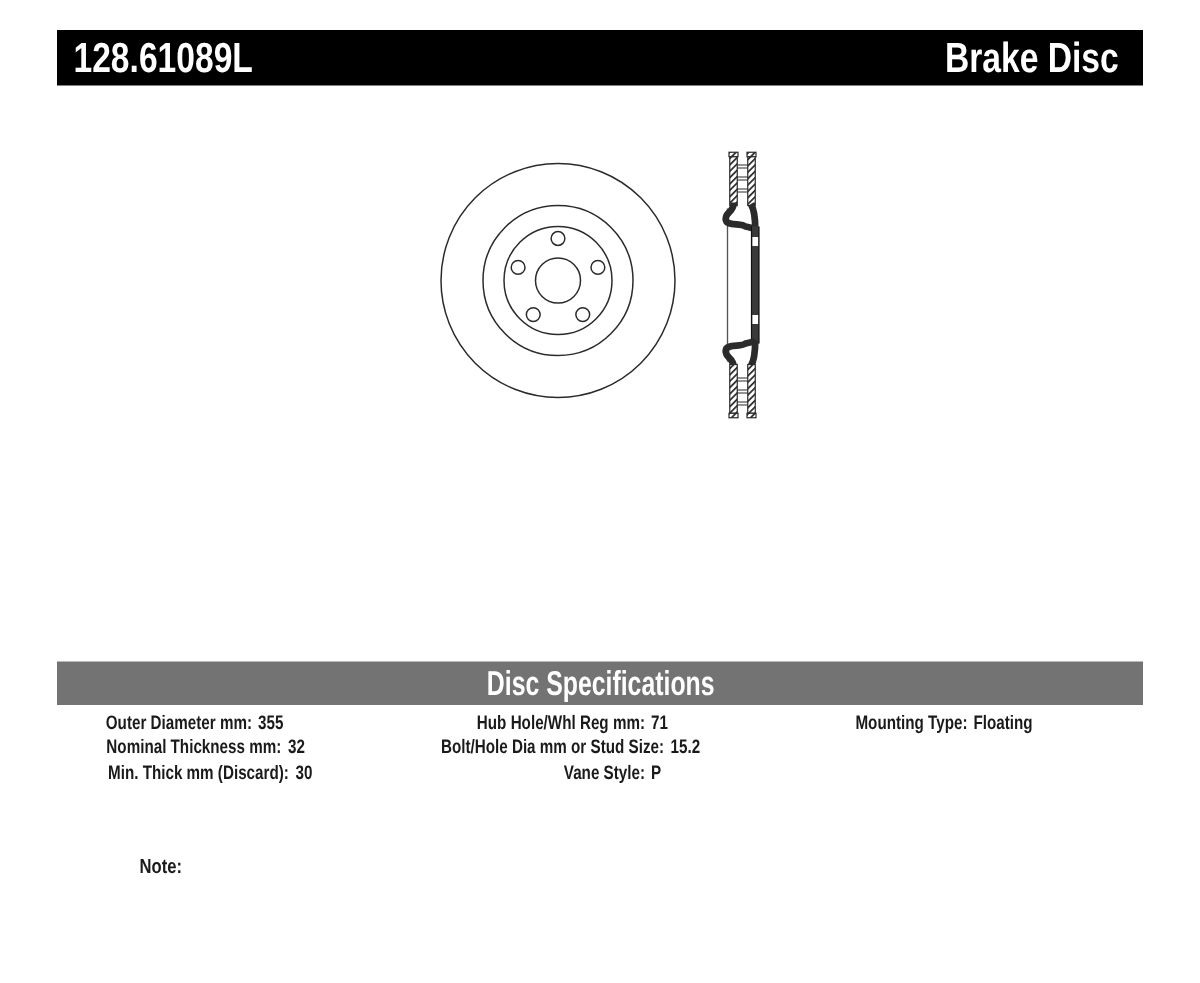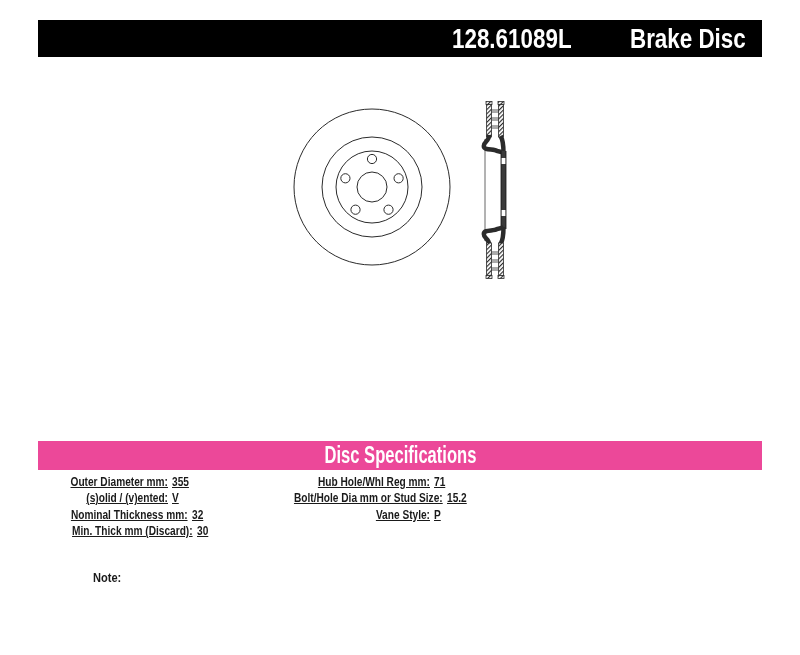--- a/index.html
+++ b/index.html
@@ -3,43 +3,43 @@
 <meta charset="utf-8">
 <style>
   html,body{margin:0;padding:0;background:#fff;}
   .page{
     position:relative;width:800px;height:655px;background:#ffffff;overflow:hidden;
     font-family:"Liberation Sans","DejaVu Sans",sans-serif;color:#1a1a1a;
   }
   
   .hbar{
     position:absolute;left:38px;top:20px;width:724px;height:37px;background:#000;
-    display:flex;align-items:center;justify-content:flex-end;
+    display:flex;align-items:center;justify-content:space-between;
     padding:0 16px 0 11px;box-sizing:border-box;
   }
   .hbar .txt{
     color:#fff;font-weight:bold;font-size:28px;white-space:nowrap;display:inline-block;
     transform:scaleX(0.80);
   }
   .hbar .left{transform-origin:0 50%;}
   .hbar .right{transform-origin:100% 50%;}
   
   .drawing{position:absolute;left:280px;top:95px;width:250px;height:190px;}
   
   .sbar{
-    position:absolute;left:38px;top:441px;width:724px;height:29px;background:#ec4899;
+    position:absolute;left:38px;top:441px;width:724px;height:29px;background:#737373;
     display:flex;align-items:center;justify-content:center;
   }
   .sbar .txt{
     color:#fff;font-weight:bold;font-size:23px;white-space:nowrap;display:inline-block;
     transform:scaleX(0.72);transform-origin:50% 50%;
   }
   
   .speccol{position:absolute;top:474px;}
-  .speccol .row{display:flex;height:16.4px;line-height:16.4px;align-items:flex-end;text-decoration:underline;}
+  .speccol .row{display:flex;height:16.4px;line-height:16.4px;align-items:flex-end;}
   .speccol .lbl,.speccol .val{
     font-weight:bold;font-size:13px;white-space:nowrap;display:inline-block;line-height:16.4px;
   }
   .speccol .lbl{text-align:right;transform:scaleX(0.78);transform-origin:100% 50%;}
   .speccol .val{margin-left:4px;transform:scaleX(0.78);transform-origin:0 50%;}
   .col1{left:38px;width:214px;}  .col1 .lbl{flex:0 0 130px;}
   .col2{left:252px;width:244px;} .col2 .lbl{flex:0 0 178px;}
   .col3{left:532px;width:230px;} .col3 .lbl{flex:0 0 113px;}
   
   .note{
@@ -136,24 +136,20 @@
   <div class="sbar">
     <span class="txt">Disc Specifications</span>
   </div>
 
   <div class="speccol col1">
     <div class="row">
       <span class="lbl">Outer Diameter mm:</span>
       <span class="val">355</span>
     </div>
     <div class="row">
-      <span class="lbl">(s)olid / (v)ented:</span>
-      <span class="val">V</span>
-    </div>
-    <div class="row">
       <span class="lbl">Nominal Thickness mm:</span>
       <span class="val">32</span>
     </div>
     <div class="row">
       <span class="lbl">Min. Thick mm (Discard):</span>
       <span class="val">30</span>
     </div>
   </div>
 
   <div class="speccol col2">
@@ -164,16 +160,22 @@
     <div class="row">
       <span class="lbl">Bolt/Hole Dia mm or Stud Size:</span>
       <span class="val">15.2</span>
     </div>
     <div class="row">
       <span class="lbl">Vane Style:</span>
       <span class="val">P</span>
     </div>
   </div>
 
+  <div class="speccol col3">
+    <div class="row">
+      <span class="lbl">Mounting Type:</span>
+      <span class="val">Floating</span>
+    </div>
+  </div>
 
   <div class="note">Note:</div>
 
 </div>
 
 </body></html>

